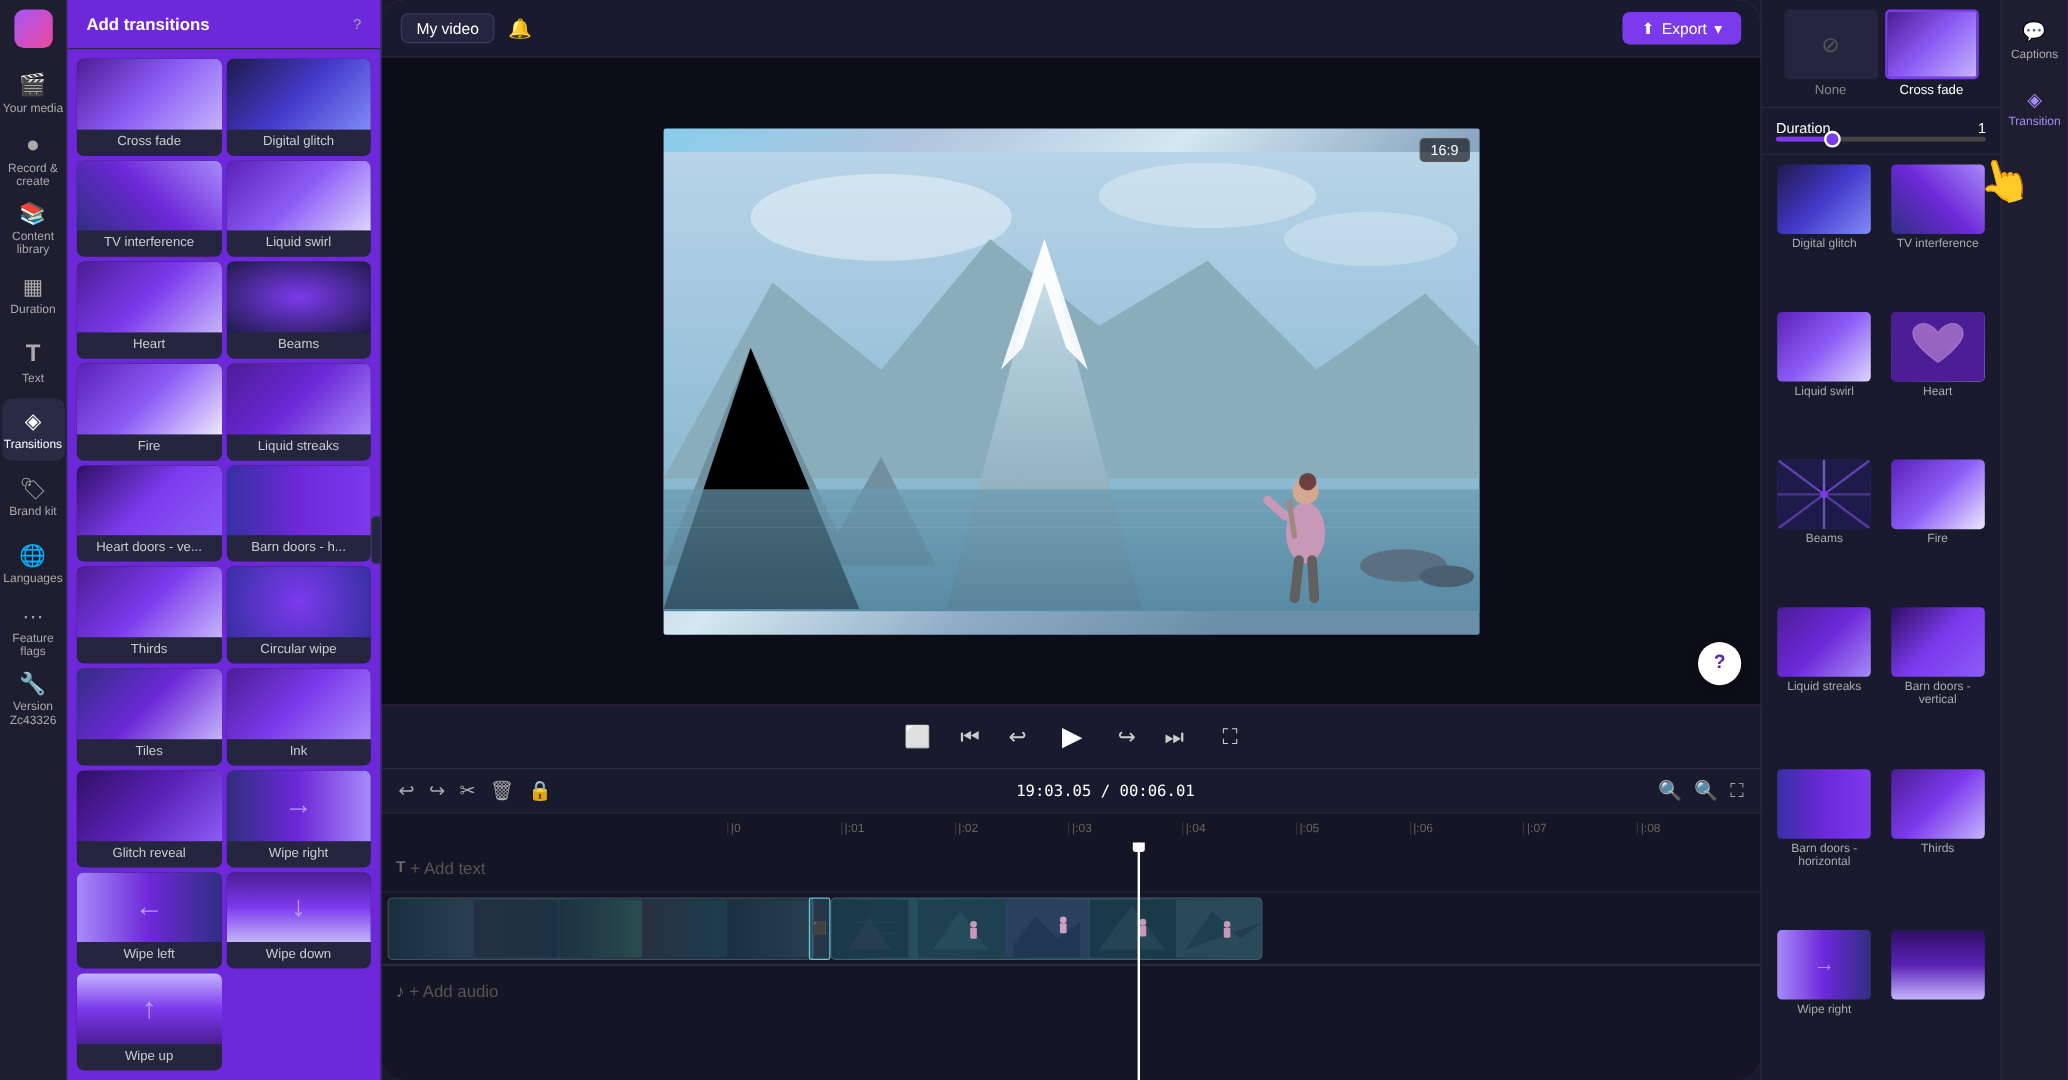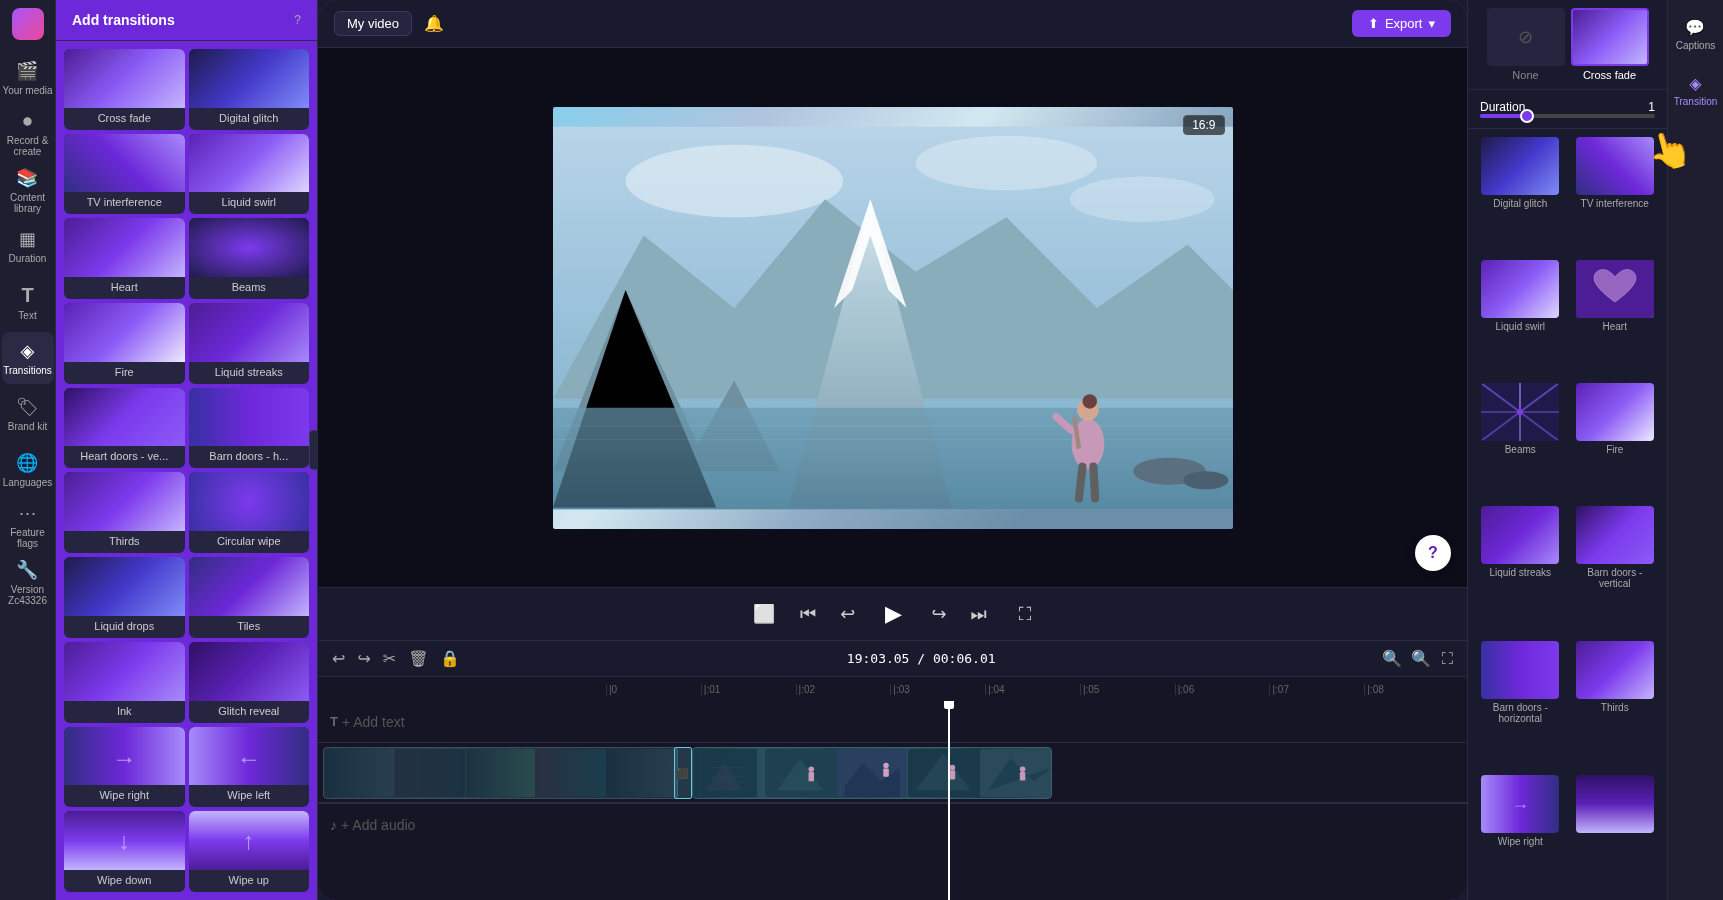--- a/index.html
+++ b/index.html
@@ -657,24 +657,20 @@
       <div class="transition-thumb barn-doors-h"></div>
       <span class="transition-label">Barn doors - h...</span>
     </div>
     <div class="transition-item">
       <div class="transition-thumb thirds"></div>
       <span class="transition-label">Thirds</span>
     </div>
     <div class="transition-item">
       <div class="transition-thumb circular-wipe"></div>
       <span class="transition-label">Circular wipe</span>
-    </div>
-    <div class="transition-item">
-      <div class="transition-thumb liquid-drops"></div>
-      <span class="transition-label">Liquid drops</span>
     </div>
     <div class="transition-item">
       <div class="transition-thumb tiles"></div>
       <span class="transition-label">Tiles</span>
     </div>
     <div class="transition-item">
       <div class="transition-thumb ink"></div>
       <span class="transition-label">Ink</span>
     </div>
     <div class="transition-item">

